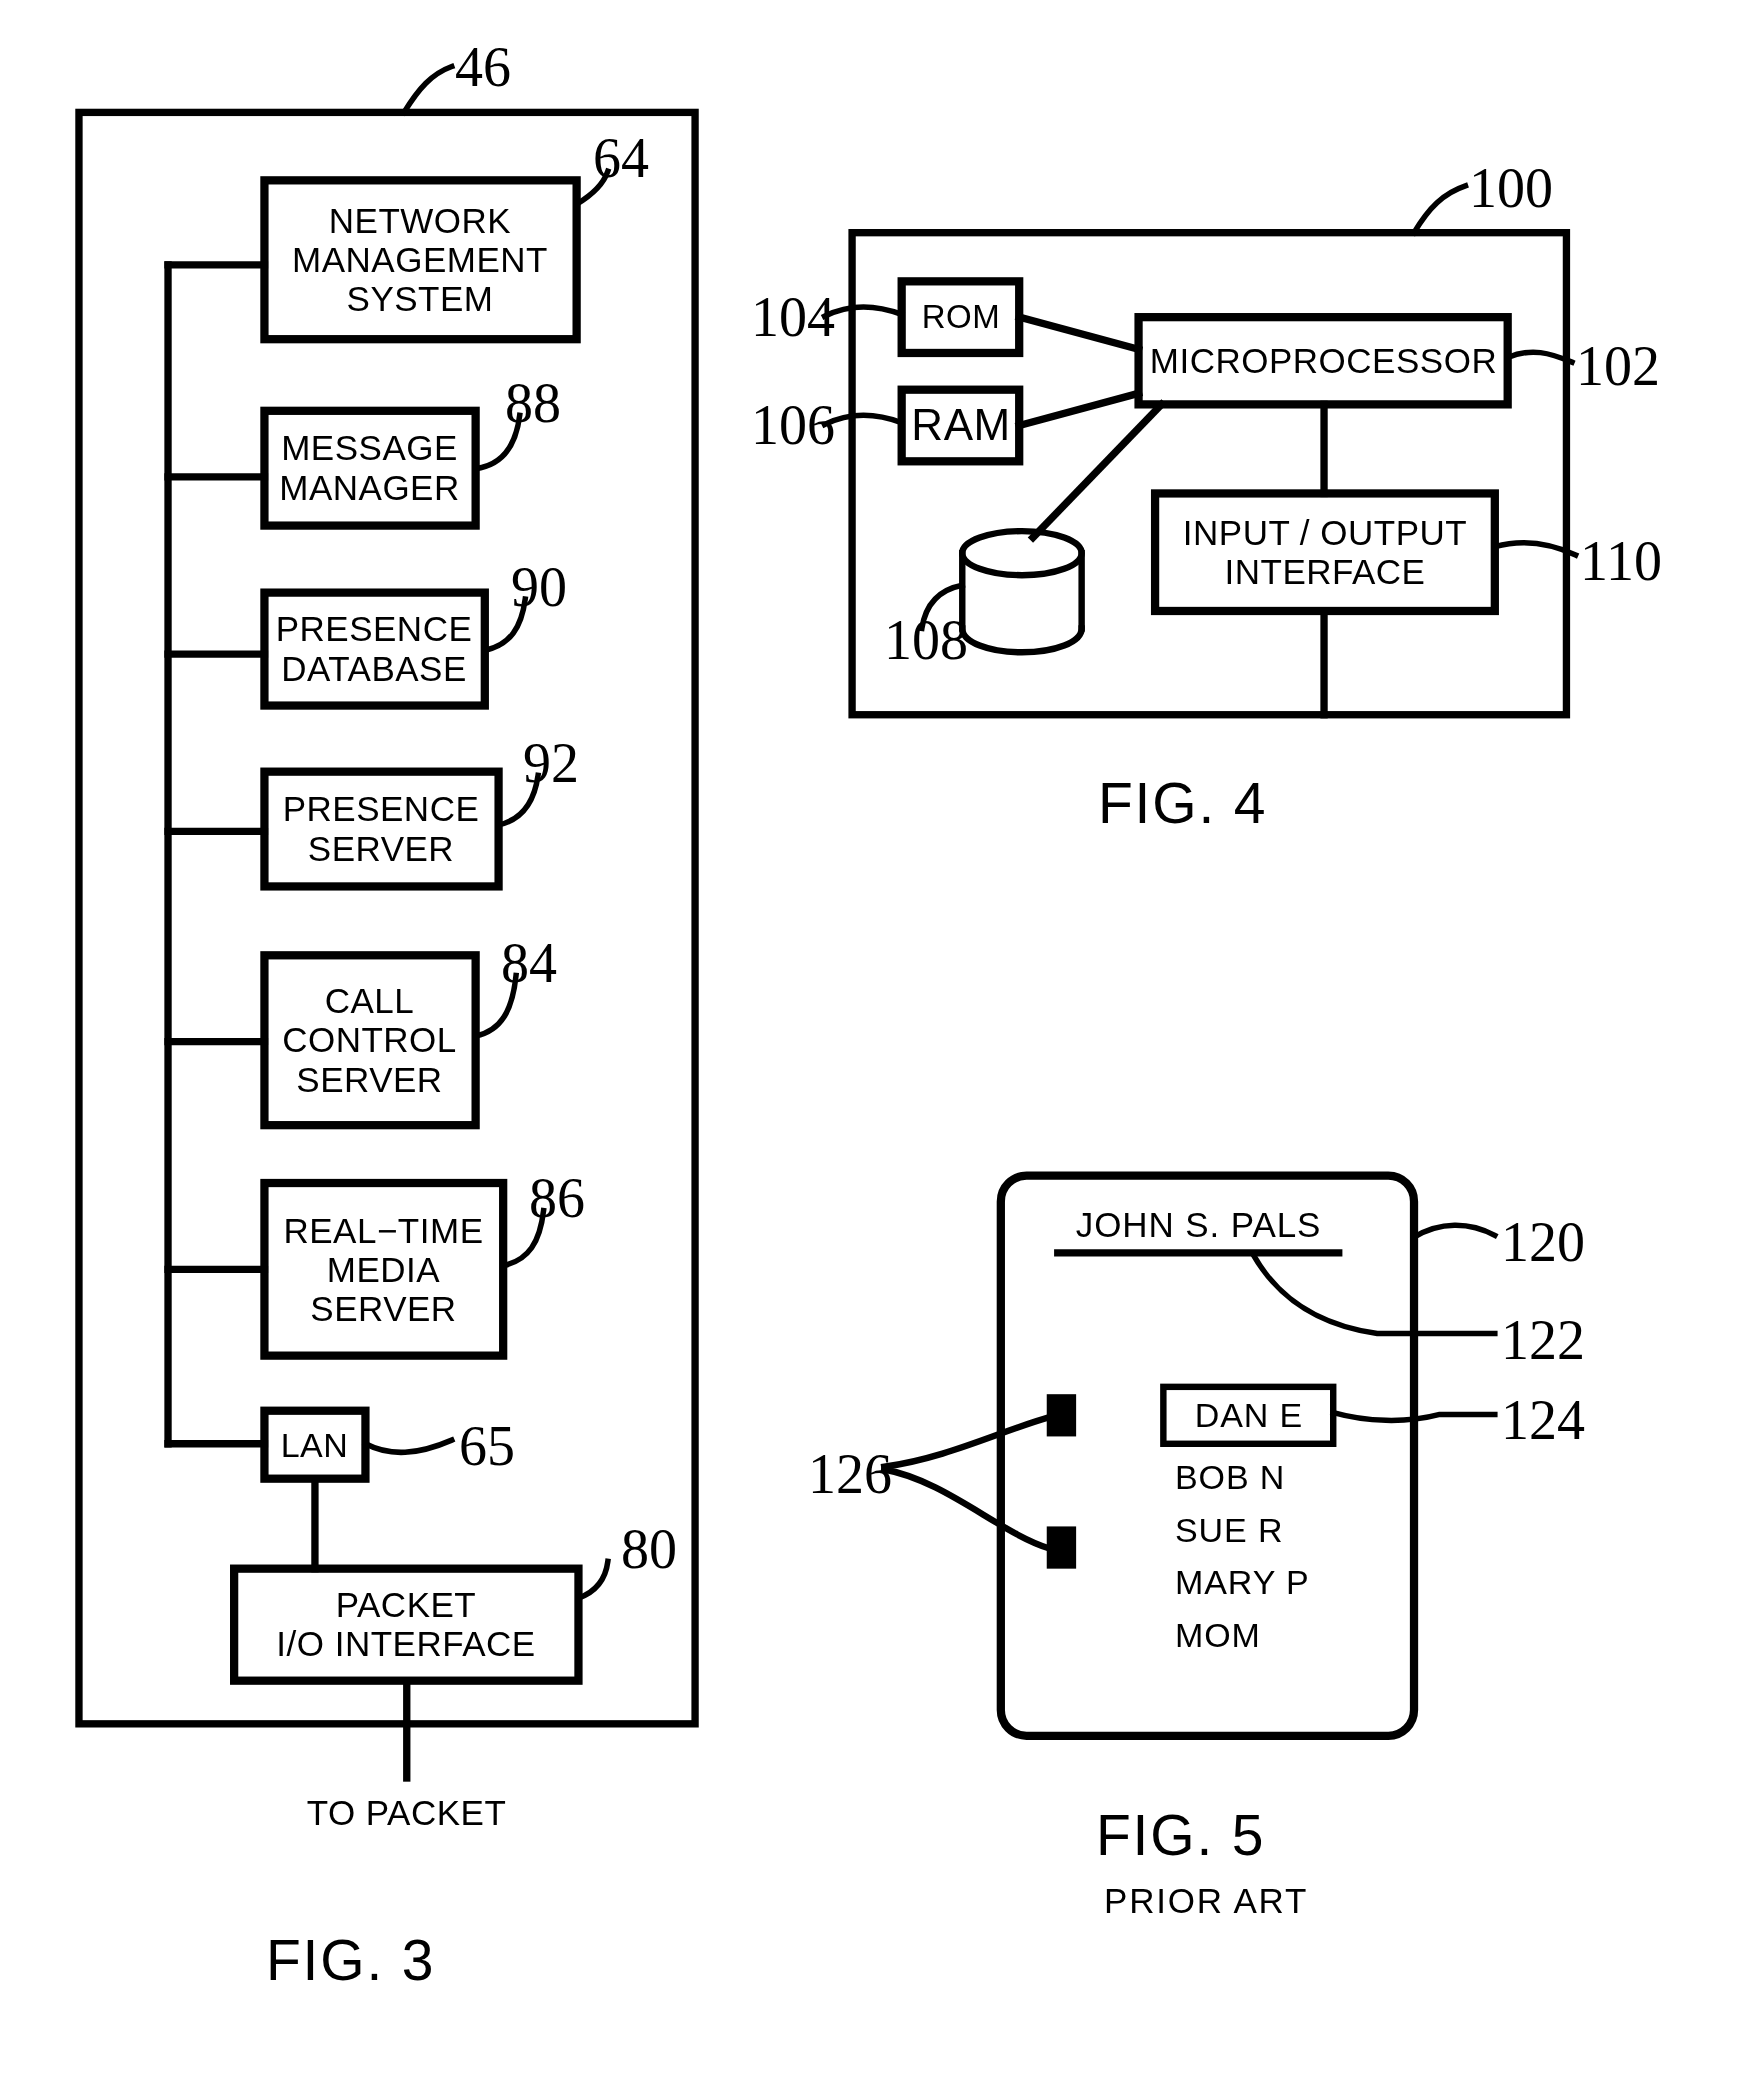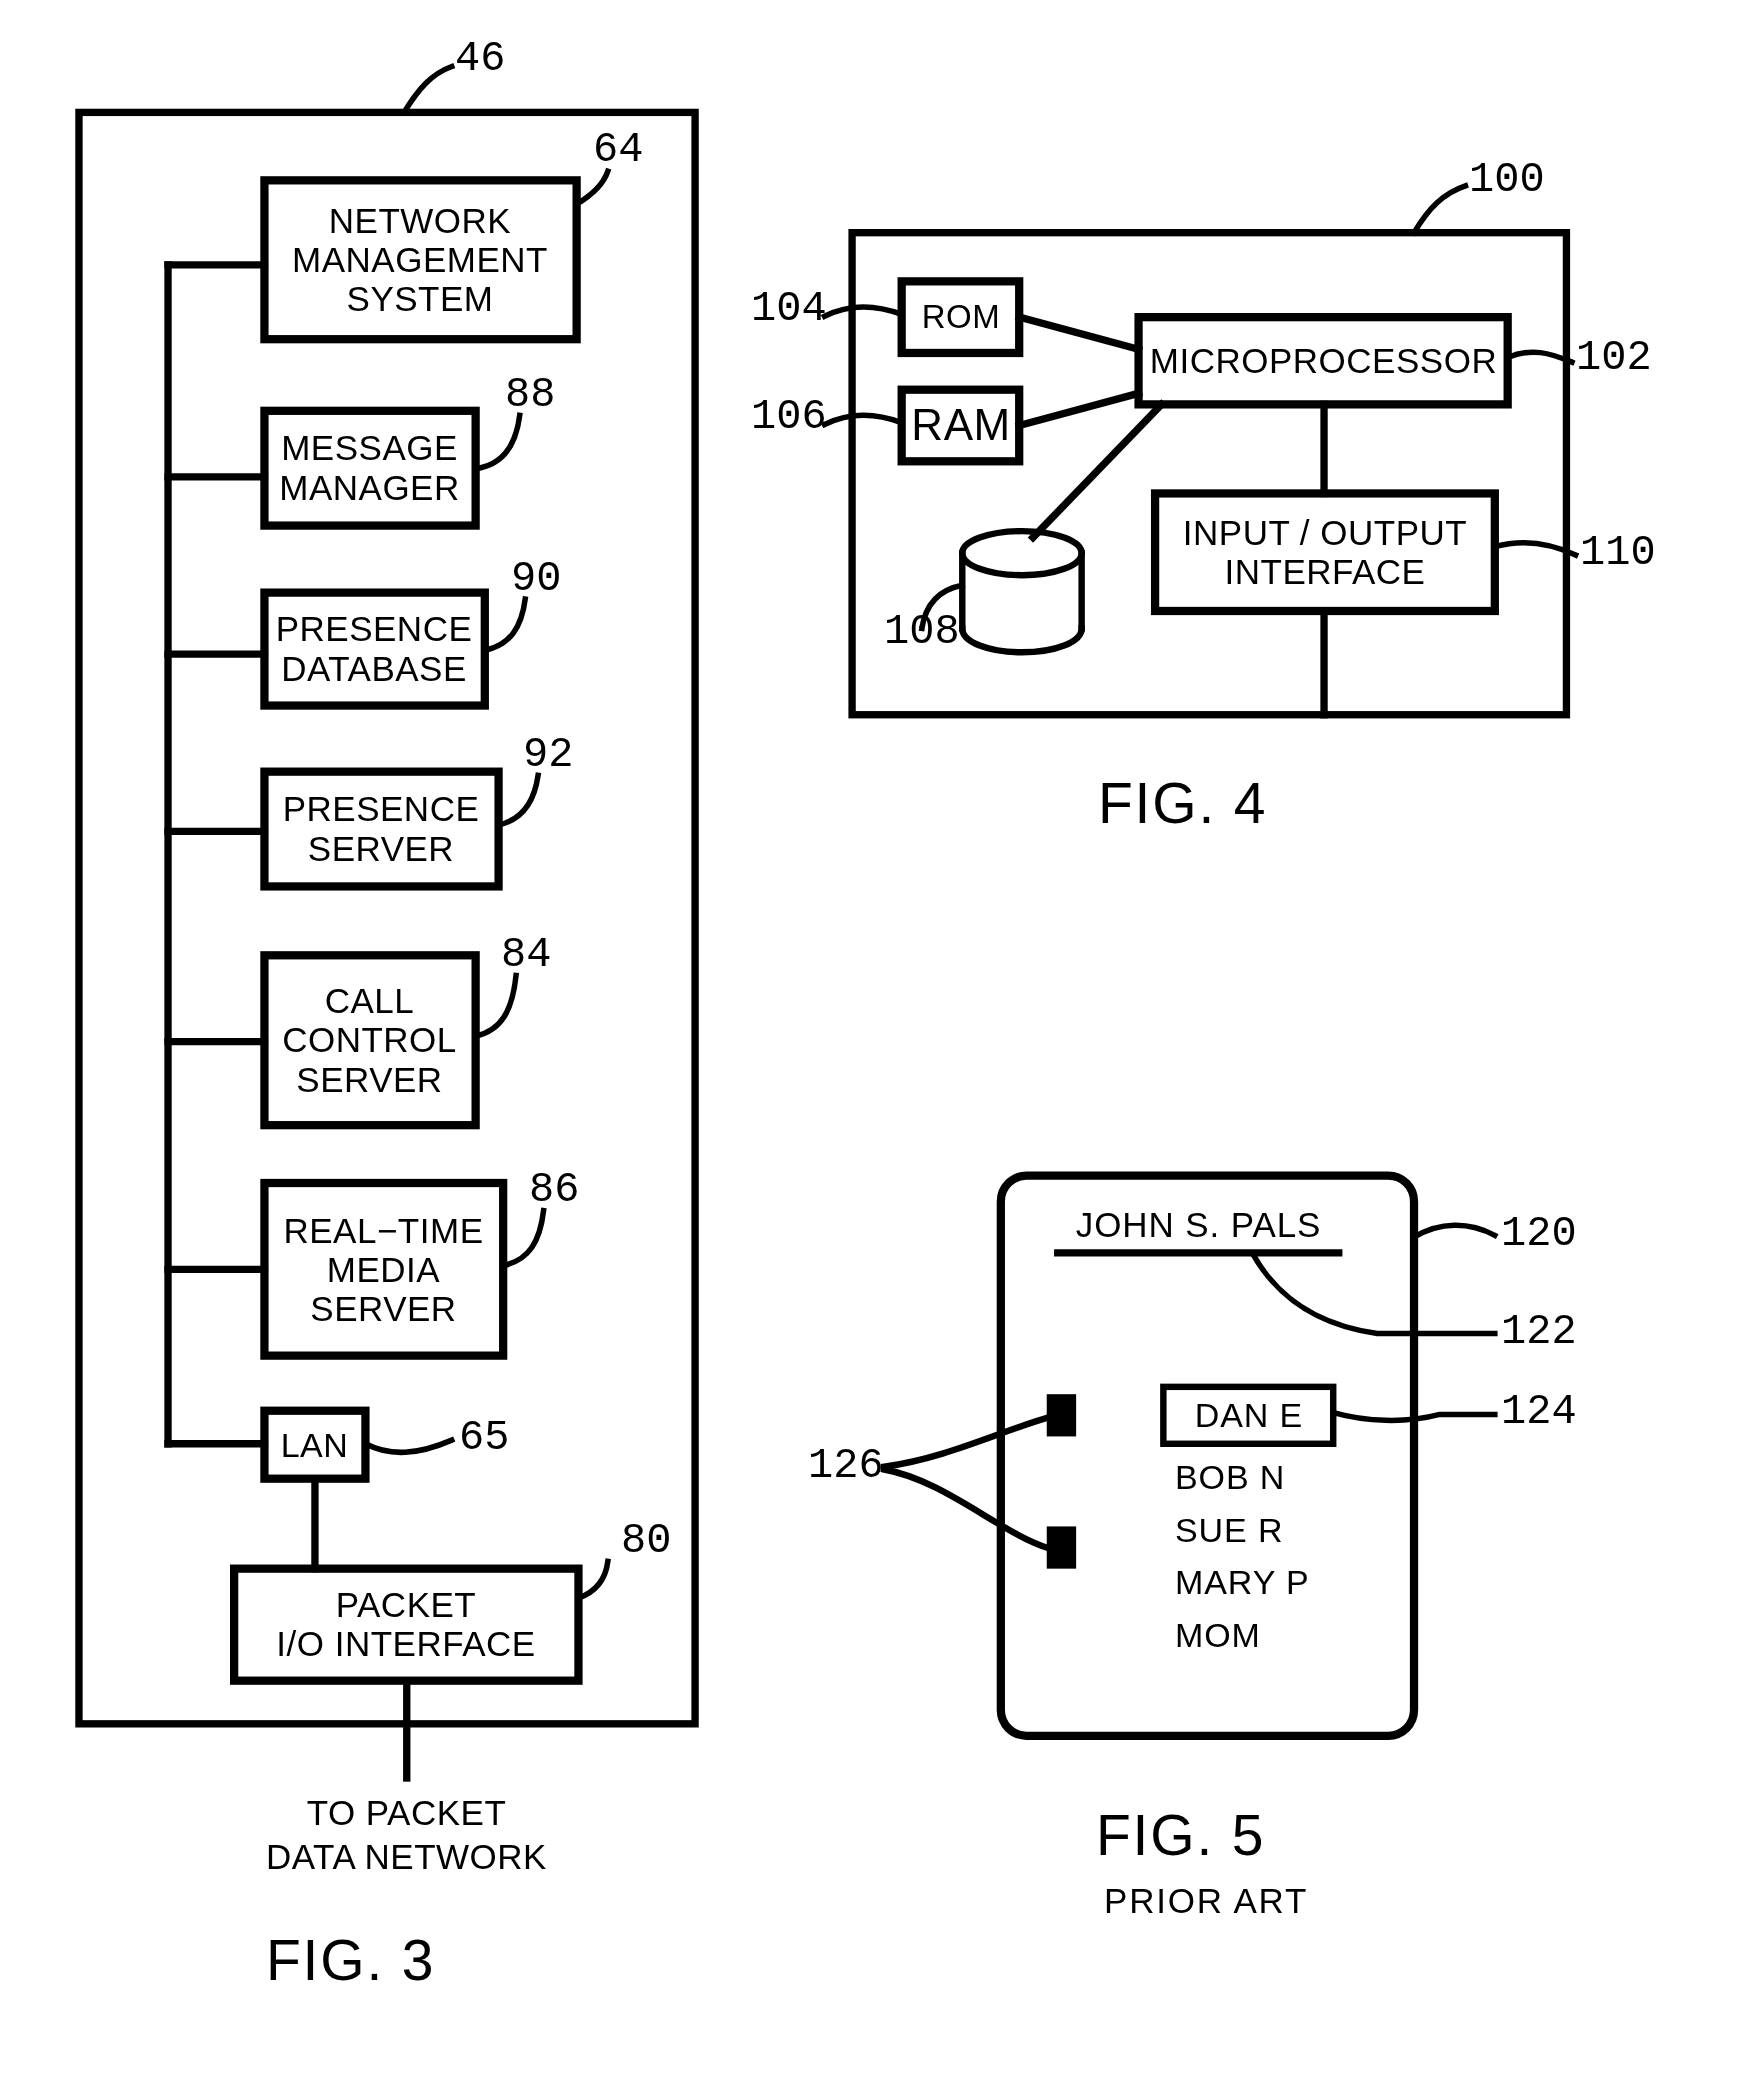--- a/index.html
+++ b/index.html
@@ -30,22 +30,22 @@
     flex-direction: column;
     align-items: center;
     justify-content: center;
     text-align: center;
     font-size: 35px;
     letter-spacing: 0.5px;
     line-height: 1.12;
   }
   .refnum {
     position: absolute;
-    font-family: Liberation Mono, monospace;
-    font-size: 42px;
+    font-family: Liberation Serif, serif;
+    font-size: 56px;
     letter-spacing: 0px;
   }
   .figcap {
     position: absolute;
     font-size: 57px;
     letter-spacing: 1.8px;
   }
   .priorart {
     position: absolute;
     font-size: 35px;
@@ -203,21 +203,20 @@
     <span>LAN</span>
   </div>
 
   <div class="boxtext" style="left:234px; top:1568px; width:344px; height:112px;">
     <span>PACKET</span>
     <span>I/O  INTERFACE</span>
   </div>
 
   <div class="freetext" style="left:223px; top:1791px; width:367px;">
     <div>TO  PACKET</div>
-    <div>DATA  NETWORK</div>
   </div>
 
   <div class="refnum" style="left:455px; top:35px;">46</div>
   <div class="refnum" style="left:593px; top:126px;">64</div>
   <div class="refnum" style="left:505px; top:371px;">88</div>
   <div class="refnum" style="left:511px; top:555px;">90</div>
   <div class="refnum" style="left:523px; top:731px;">92</div>
   <div class="refnum" style="left:501px; top:931px;">84</div>
   <div class="refnum" style="left:529px; top:1166px;">86</div>
   <div class="refnum" style="left:459px; top:1414px;">65</div>

